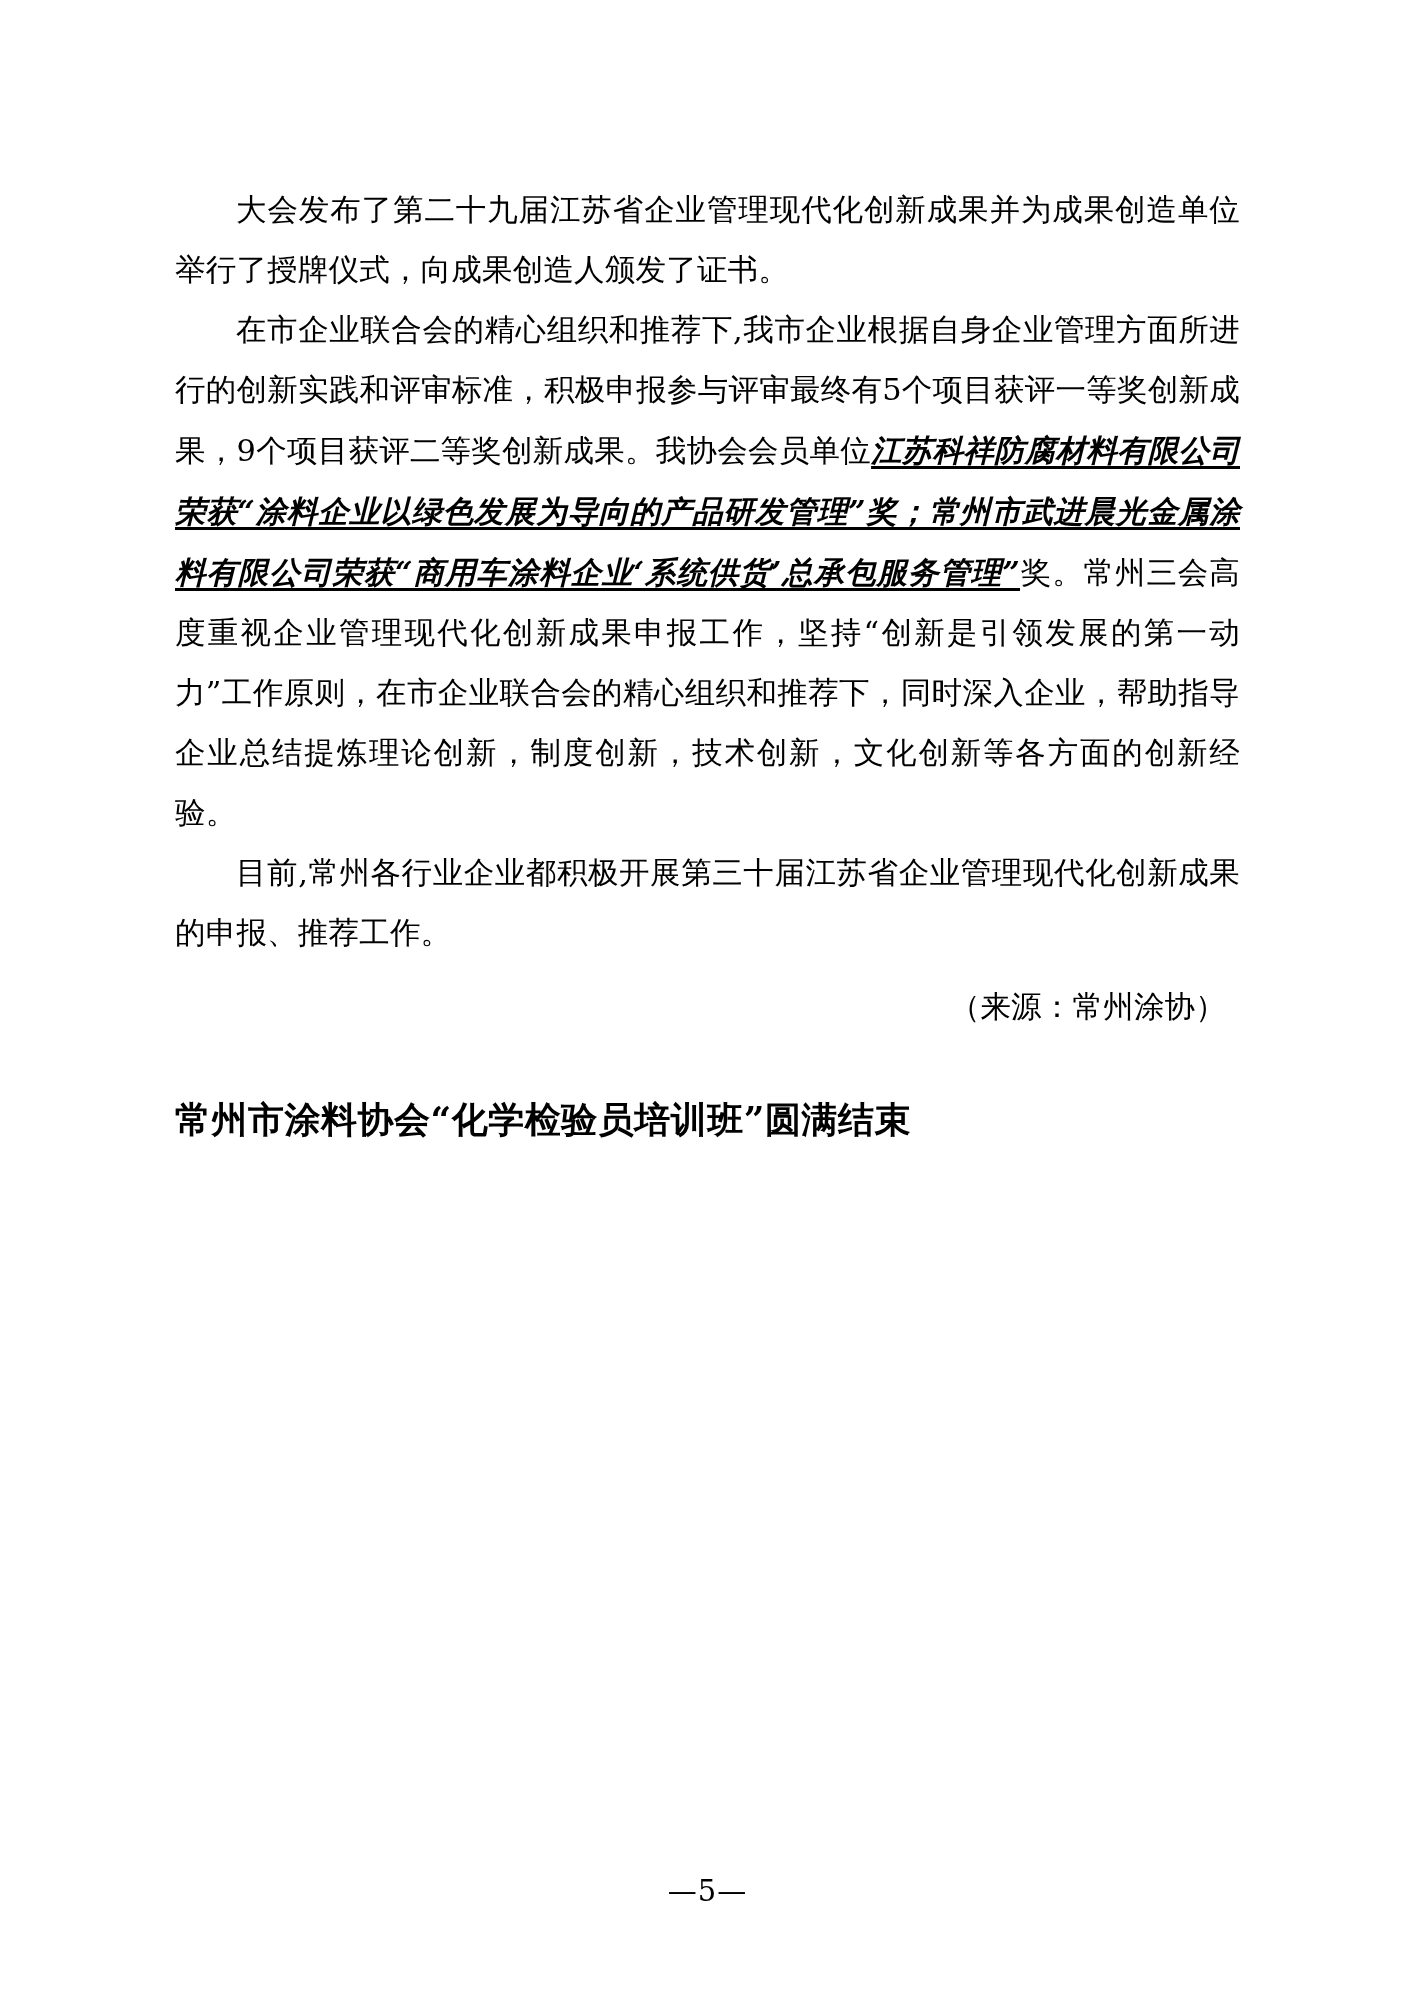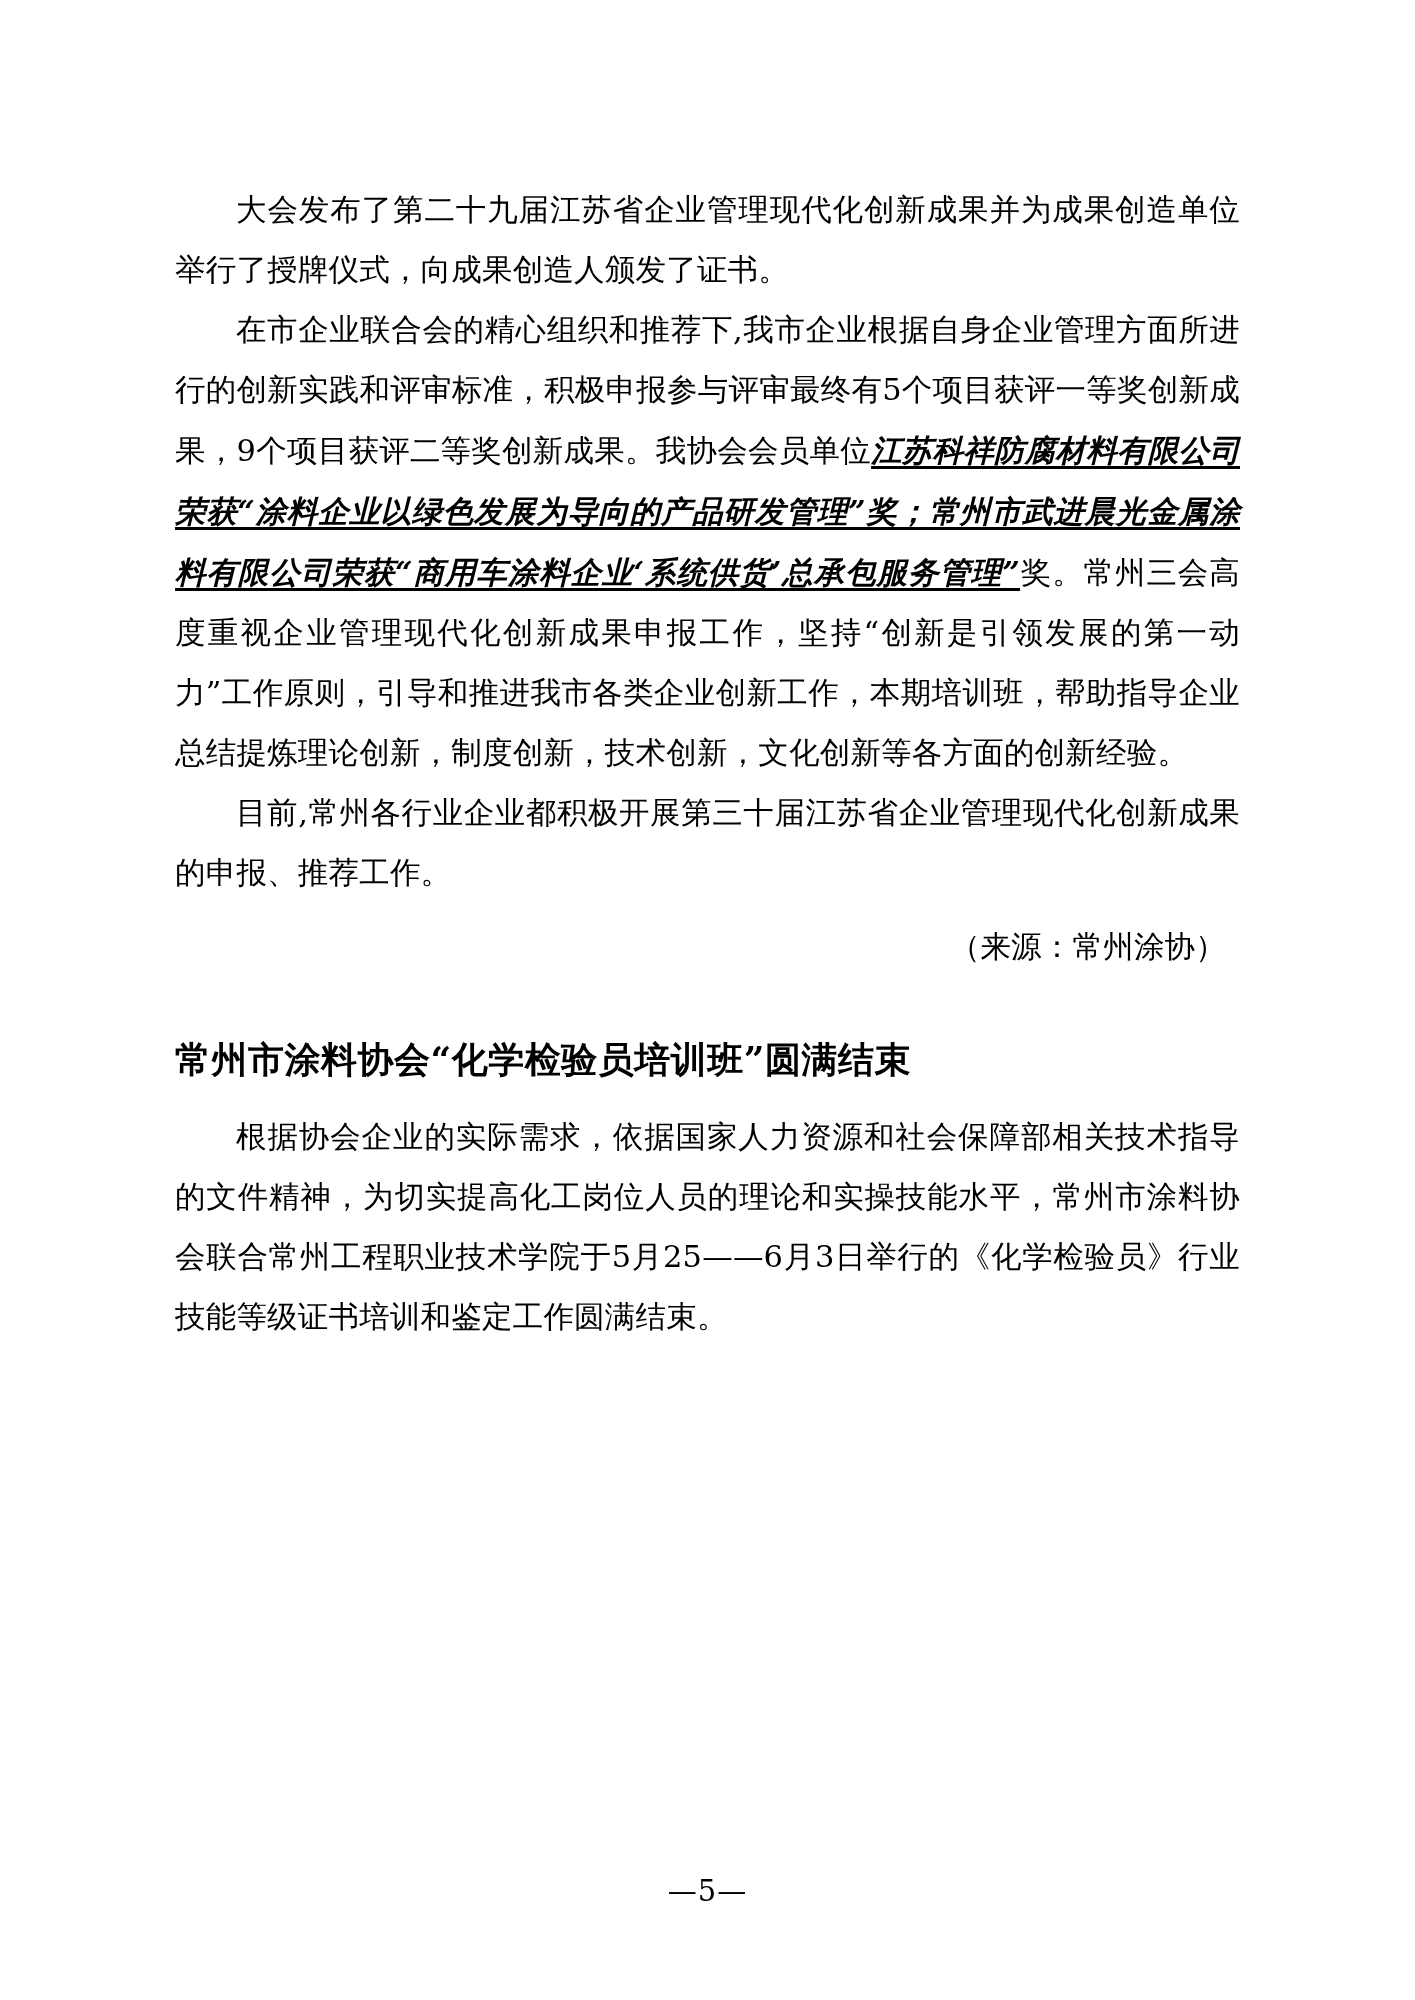--- a/index.html
+++ b/index.html
@@ -69,28 +69,27 @@
 </style>
 </head>
 <body>
 
 <div class="page">
 
   <div class="body-text">
 
     <p class="para">大会发布了第二十九届江苏省企业管理现代化创新成果并为成果创造单位举行了授牌仪式，向成果创造人颁发了证书。</p>
 
-    <p class="para"><span>在市企业联合会的精心组织和推荐下,我市企业根据自身企业管理方面所进行的创新实践和评审标准，积极申报参与评审最终有5个项目获评一等奖创新成果，9个项目获评二等奖创新成果。我协会会员单位</span><span class="emph">江苏科祥防腐材料有限公司荣获“涂料企业以绿色发展为导向的产品研发管理”奖；常州市武进晨光金属涂料有限公司荣获“商用车涂料企业‘系统供货’总承包服务管理”</span><span>奖。常州三会高度重视企业管理现代化创新成果申报工作，坚持“创新是引领发展的第一动力”工作原则，引导和推进我市各类企业创新工作，本期培训班，帮助指导企业总结提炼理论创新，制度创新，技术创新，文化创新等各方面的创新经验。</span></p>
+    <p class="para"><span>在市企业联合会的精心组织和推荐下,我市企业根据自身企业管理方面所进行的创新实践和评审标准，积极申报参与评审最终有5个项目获评一等奖创新成果，9个项目获评二等奖创新成果。我协会会员单位</span><span class="emph">江苏科祥防腐材料有限公司荣获“涂料企业以绿色发展为导向的产品研发管理”奖；常州市武进晨光金属涂料有限公司荣获“商用车涂料企业‘系统供货’总承包服务管理”</span><span>奖。常州三会高度重视企业管理现代化创新成果申报工作，坚持“创新是引领发展的第一动力”工作原则，在市企业联合会的精心组织和推荐下，同时深入企业，帮助指导企业总结提炼理论创新，制度创新，技术创新，文化创新等各方面的创新经验。</span></p>
 
     <p class="para">目前,常州各行业企业都积极开展第三十届江苏省企业管理现代化创新成果的申报、推荐工作。</p>
 
     <p class="source-line">（来源：常州涂协）</p>
 
     <h2 class="section-title">常州市涂料协会“化学检验员培训班”圆满结束</h2>
 
-    <p class="para">根据协会企业的实际需求，依据国家人力资源和社会保障部相关技术指导的文件精神，为切实提高化工岗位人员的理论和实操技能水平，常州市涂料协会联合常州工程职业技术学院于5月25——6月3日举行的《化学检验员》行业技能等级证书培训和鉴定工作圆满结束。</p>
 
 
   </div>
 
   <div class="page-number">—5—</div>
 
 </div>
 
 </body></html>

